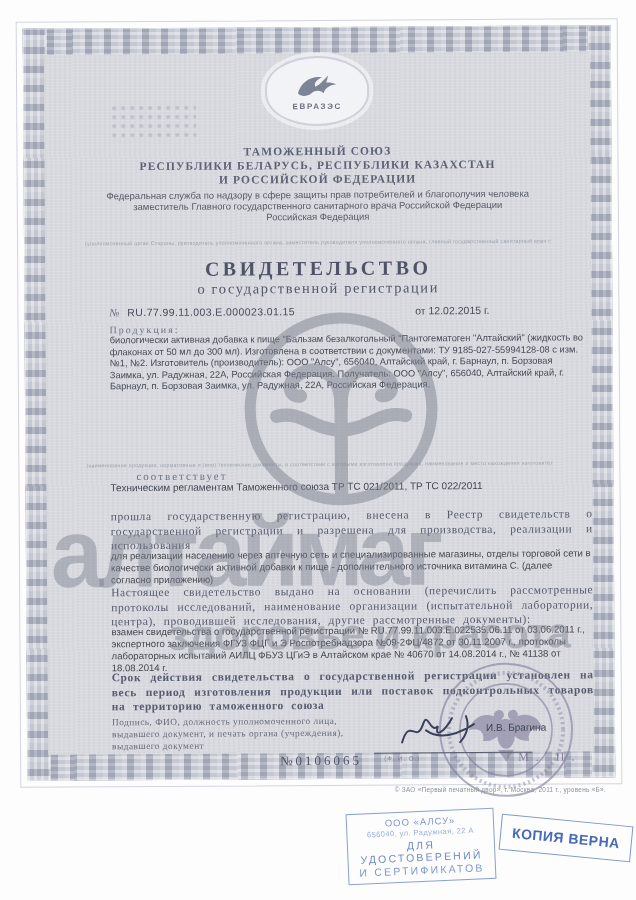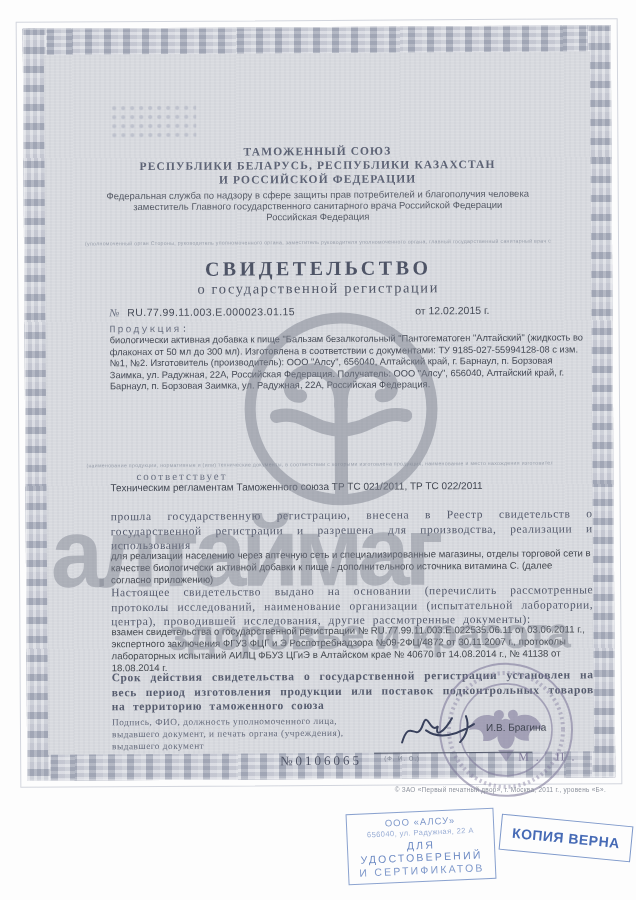--- a/index.html
+++ b/index.html
@@ -44,21 +44,21 @@
   .fineprint{font-size:5.2px;color:#9aa0ac;letter-spacing:.3px;white-space:nowrap;overflow:hidden;}
 
   .title-main{font-size:20px;font-weight:bold;letter-spacing:3.5px;color:#4e5466;}
   .title-sub{font-size:14.5px;letter-spacing:1.6px;color:#535969;}
 
   .reg-row{position:absolute;left:64px;right:42px;top:252px;font-size:10.5px;}
   .reg-no-label{font-family:"Liberation Serif",serif;color:#6a7080;font-style:italic;}
   .reg-number{font-family:"Liberation Sans",sans-serif;color:#474c58;letter-spacing:.4px;margin-left:8px;}
   .reg-date{position:absolute;right:60px;top:0;font-family:"Liberation Sans",sans-serif;color:#474c58;}
 
-  .prod-label{position:absolute;left:64px;top:270px;font-family:Liberation Mono, monospace;font-size:10px;letter-spacing:2px;color:#6b7182;}
+  .prod-label{position:absolute;left:64px;top:270px;font-family:Liberation Serif, serif;font-size:10px;letter-spacing:2px;color:#6b7182;}
   .prod-desc{position:absolute;left:64px;top:281px;width:478px;font-size:9.3px;line-height:11.6px;color:#454a55;}
   .comp-label{position:absolute;left:64px;top:416px;font-family:Liberation Serif, serif;font-size:11px;letter-spacing:2px;color:#6b7182;margin-left:26px;}
   .comp-value{position:absolute;left:64px;top:428px;width:480px;font-size:10px;color:#424752;}
 
   .para-serif{font-family:"Liberation Serif",serif;font-size:11.5px;line-height:14.5px;color:#555b6d;
     text-align:justify;text-align-last:left;letter-spacing:.6px;word-spacing:4px;}
   .passed{position:absolute;left:64px;top:455px;width:482px;}
   .usage{position:absolute;left:64px;top:496px;width:482px;font-size:9.6px;line-height:11.8px;color:#43474f;}
   .basis-intro{position:absolute;left:64px;top:531px;width:482px;}
   .basis-details{position:absolute;left:64px;top:572px;width:486px;font-size:9.6px;line-height:12px;color:#44494f;}
@@ -101,20 +101,27 @@
 <div class="scan">
 
   <div class="cert">
     <div class="band band-top"></div>
     <div class="band band-bottom"></div>
     <div class="band band-v band-left"></div>
     <div class="band band-v band-right"></div>
 
     <div class="inner">
 
+      <div class="logo">
+        <svg viewBox="0 0 60 34">
+          <path d="M6 26 C10 12 22 4 36 6 C28 10 26 14 28 18 C35 12 46 11 54 15 C45 16 40 20 38 26 C34 22 28 22 23 26 C18 30 10 31 6 26 Z" fill="#7d8494"></path>
+          <path d="M30 18 L44 4 L40 18 Z" fill="#7d8494"></path>
+        </svg>
+        <div class="logo-label">ЕВРАЗЭС</div>
+      </div>
 
       <div class="microprint"></div>
 
       <div class="t-center serif union" style="top:92px;">ТАМОЖЕННЫЙ СОЮЗ</div>
       <div class="t-center serif union" style="top:106px;">РЕСПУБЛИКИ БЕЛАРУСЬ, РЕСПУБЛИКИ КАЗАХСТАН</div>
       <div class="t-center serif union" style="top:120px;">И РОССИЙСКОЙ ФЕДЕРАЦИИ</div>
 
       <div class="t-center sans auth" style="top:136px;">Федеральная служба по надзору в сфере защиты прав потребителей и благополучия человека</div>
       <div class="t-center sans auth" style="top:147px;">заместитель Главного государственного санитарного врача Российской Федерации</div>
       <div class="t-center sans auth" style="top:158px;">Российская Федерация</div>

